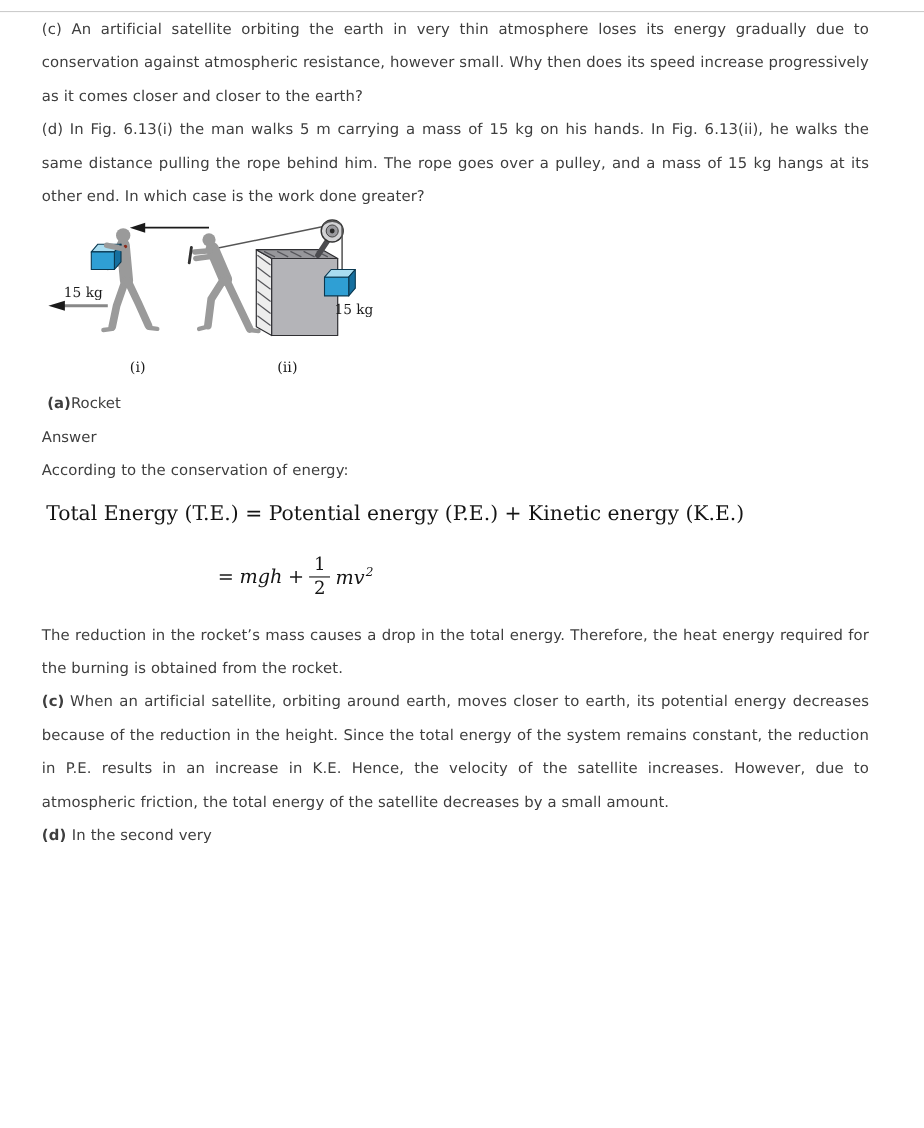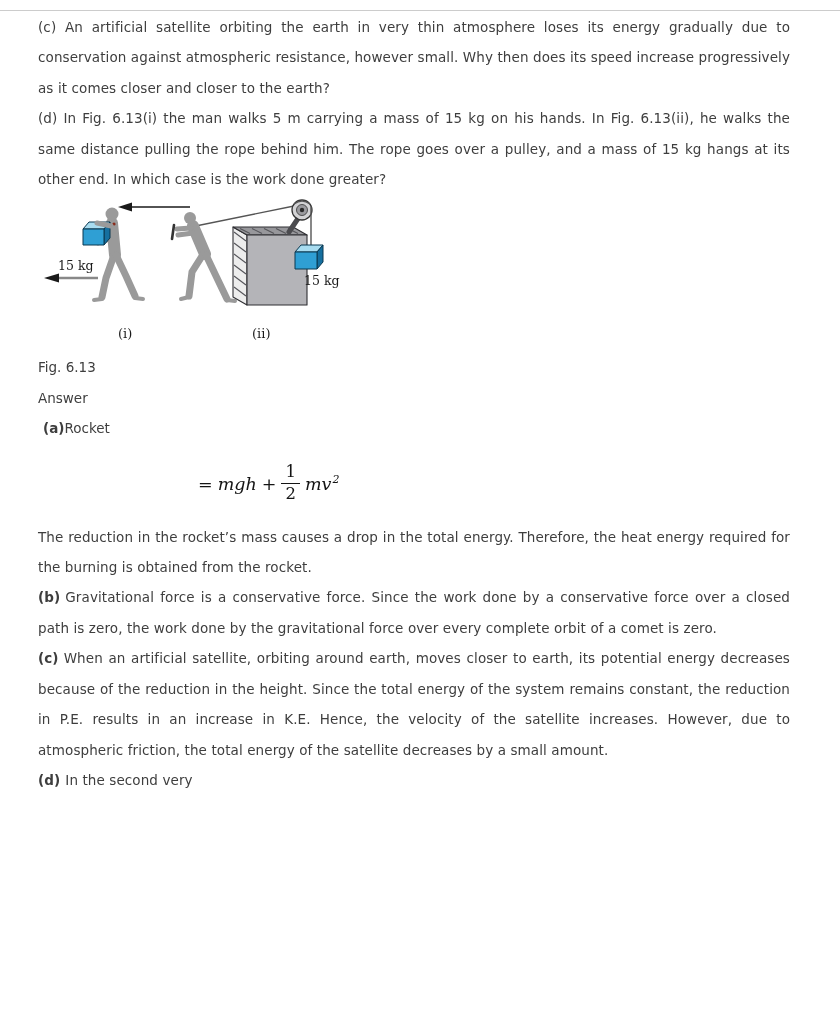--- a/index.html
+++ b/index.html
@@ -197,41 +197,41 @@
         <rect x="257" y="54" width="22" height="17" fill="var(--cube-front)"></rect>
       </g>
 
       <text x="266" y="87" font-size="12.5">15 kg</text>
 
       <text x="80" y="140" font-size="13">(i)</text>
       <text x="214" y="140" font-size="13">(ii)</text>
     </svg>
   </div>
 
-  <p class="plain">Fig. 6.13</p>
+
+  <p class="plain indent"><b>(a)</b><span>Rocket</span></p>
 
   <p class="plain">Answer</p>
 
-  <p class="plain indent"><b>(a)</b><span>Rocket</span></p>
-
-
-
+
+  <p class="body">According to the conservation of energy:</p>
+
+  <div class="eq1">Total Energy (T.E.) = Potential energy (P.E.) + Kinetic energy (K.E.)</div>
 
   <div class="eq2">
     <span>=</span>
     <span class="it">mgh</span>
     <span>+</span>
     <span class="frac">
       <span class="num">1</span>
       <span class="den">2</span>
     </span>
     <span class="it"><span>mv</span><sup>2</sup></span>
   </div>
 
   <p class="body">The reduction in the rocket’s mass causes a drop in the total energy. Therefore, the heat energy required for the burning is obtained from the rocket.</p>
 
-  <p class="body"><b>(b)</b><span>Gravitational force is a conservative force. Since the work done by a conservative force over a closed path is zero, the work done by the gravitational force over every complete orbit of a comet is zero.</span></p>
 
   <p class="body"><b>(c)</b><span>When an artificial satellite, orbiting around earth, moves closer to earth, its potential energy decreases because of the reduction in the height. Since the total energy of the system remains constant, the reduction in P.E. results in an increase in K.E. Hence, the velocity of the satellite increases. However, due to atmospheric friction, the total energy of the satellite decreases by a small amount.</span></p>
 
   <p class="body"><b>(d)</b><span>In the second very</span></p>
 
 </div>
 
 </body></html>

